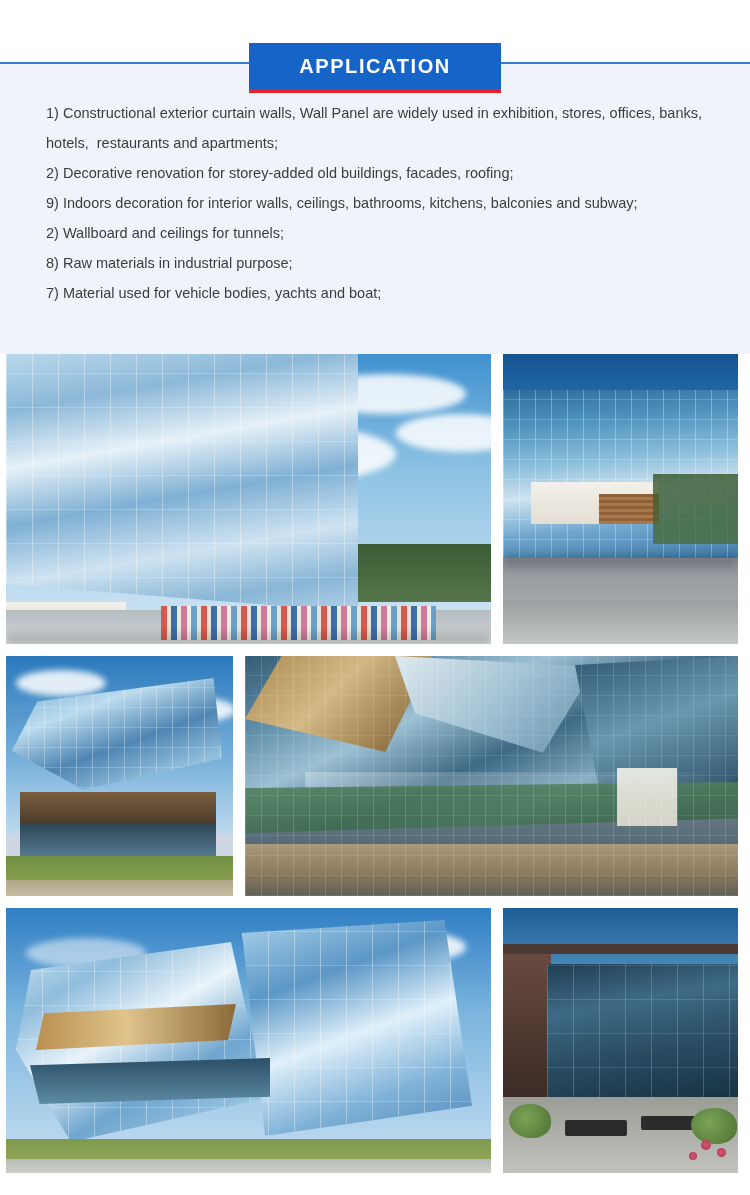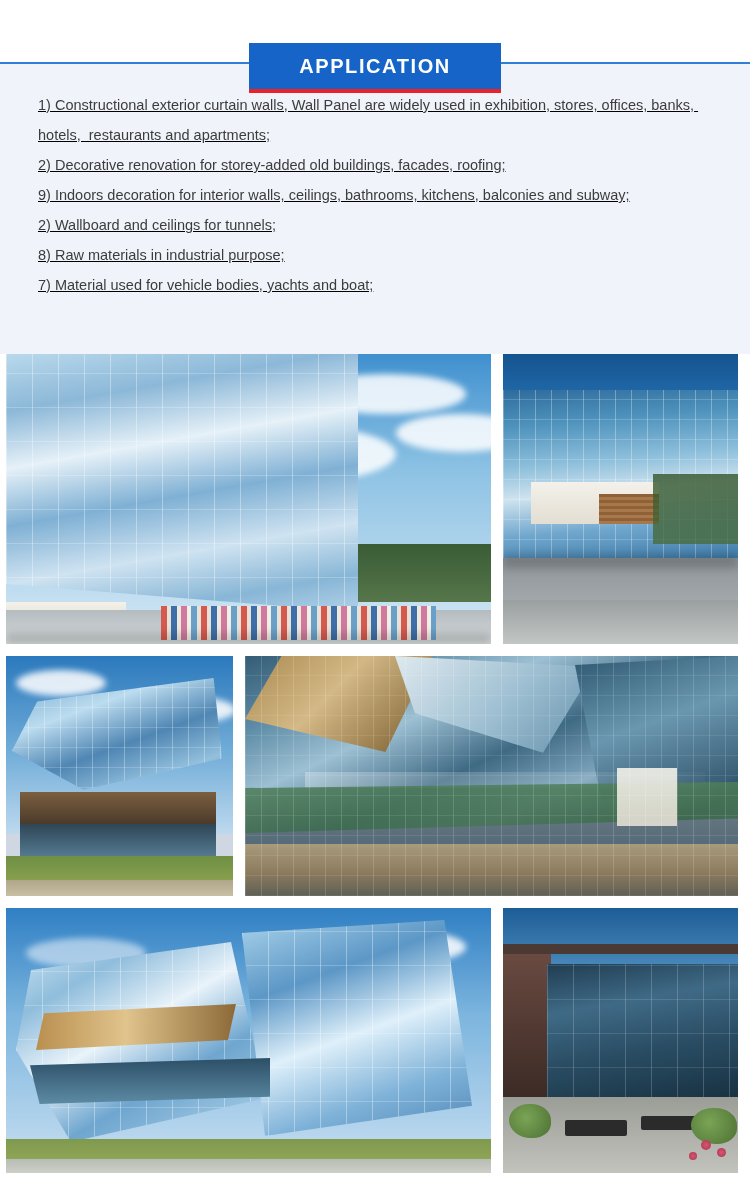--- a/index.html
+++ b/index.html
@@ -50,23 +50,22 @@
 
   
   .content-block {
     background: #f0f4fa;
     padding: 22px 34px 18px 34px;
     box-sizing: border-box;
     height: 290px;
   }
   .content-block ul {
     list-style: none;
-    margin: 4px;
+    margin: 12px;
     padding: 0;
-    text-decoration: underline;
   }
   .content-block li {
     font-size: 14.5px;
     color: #3c3c3c;
     line-height: 30px;
     margin: 0 0 0 0;
     white-space: pre-wrap;
   }
 
   

